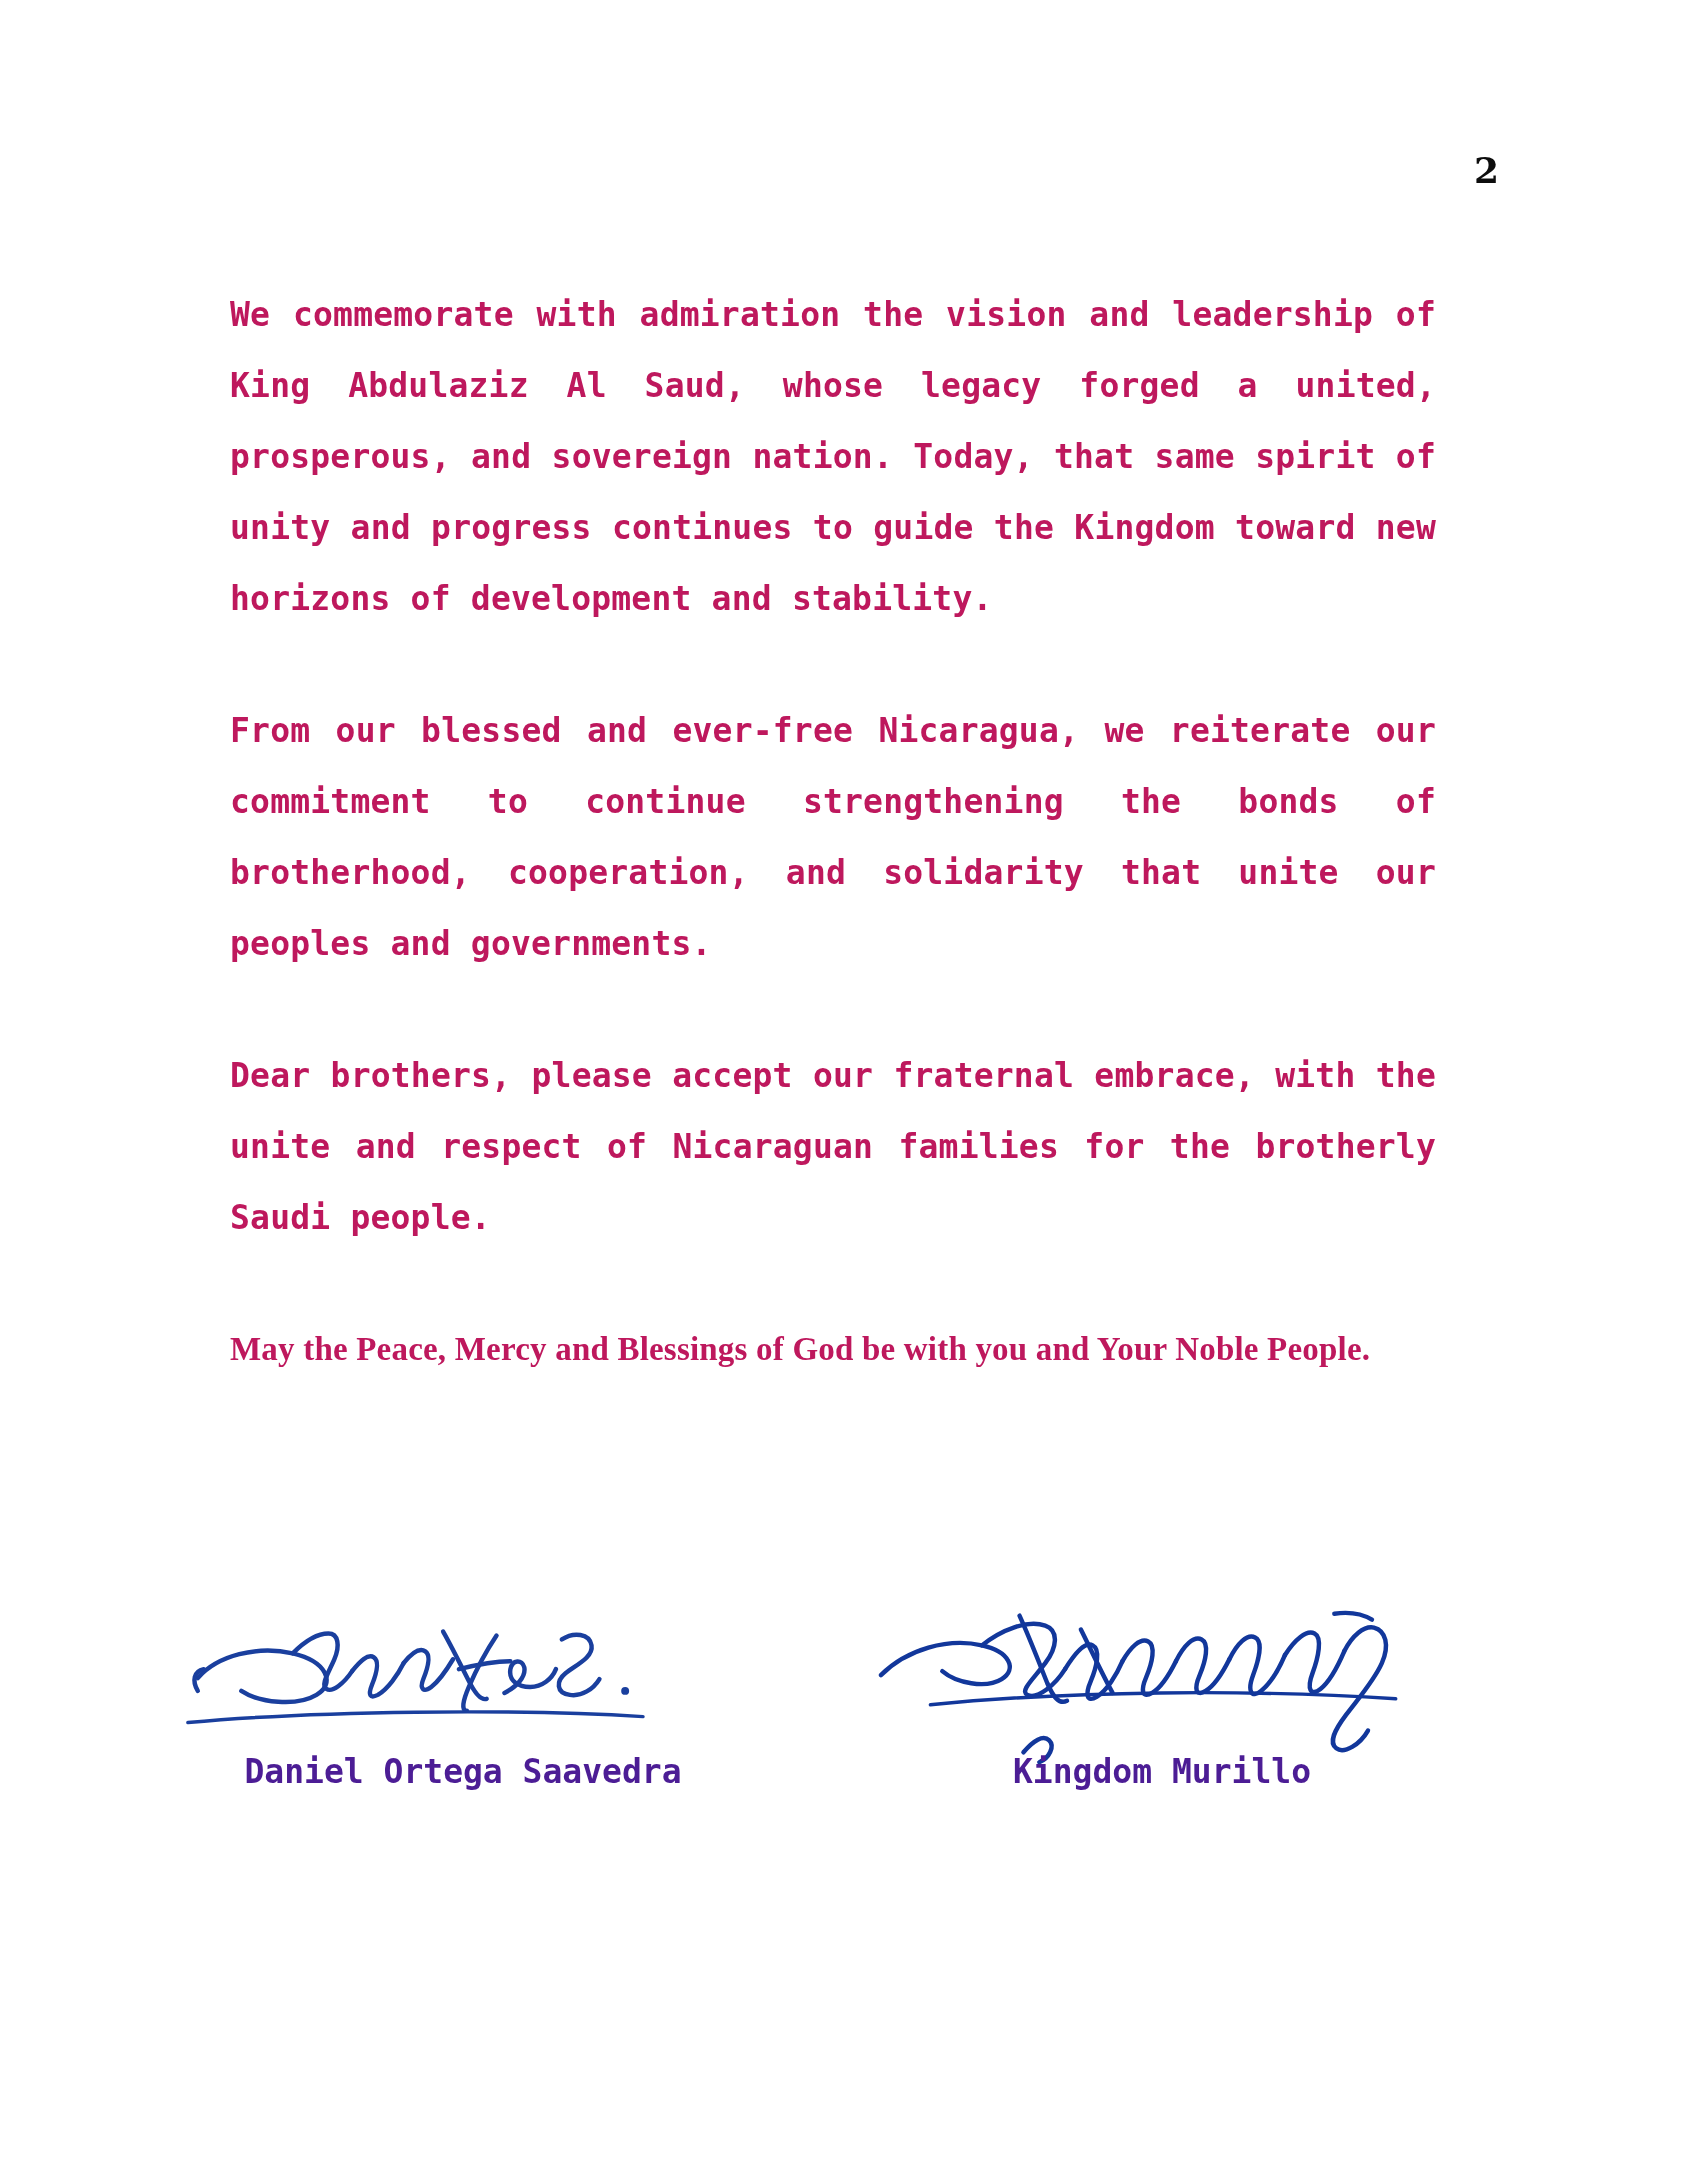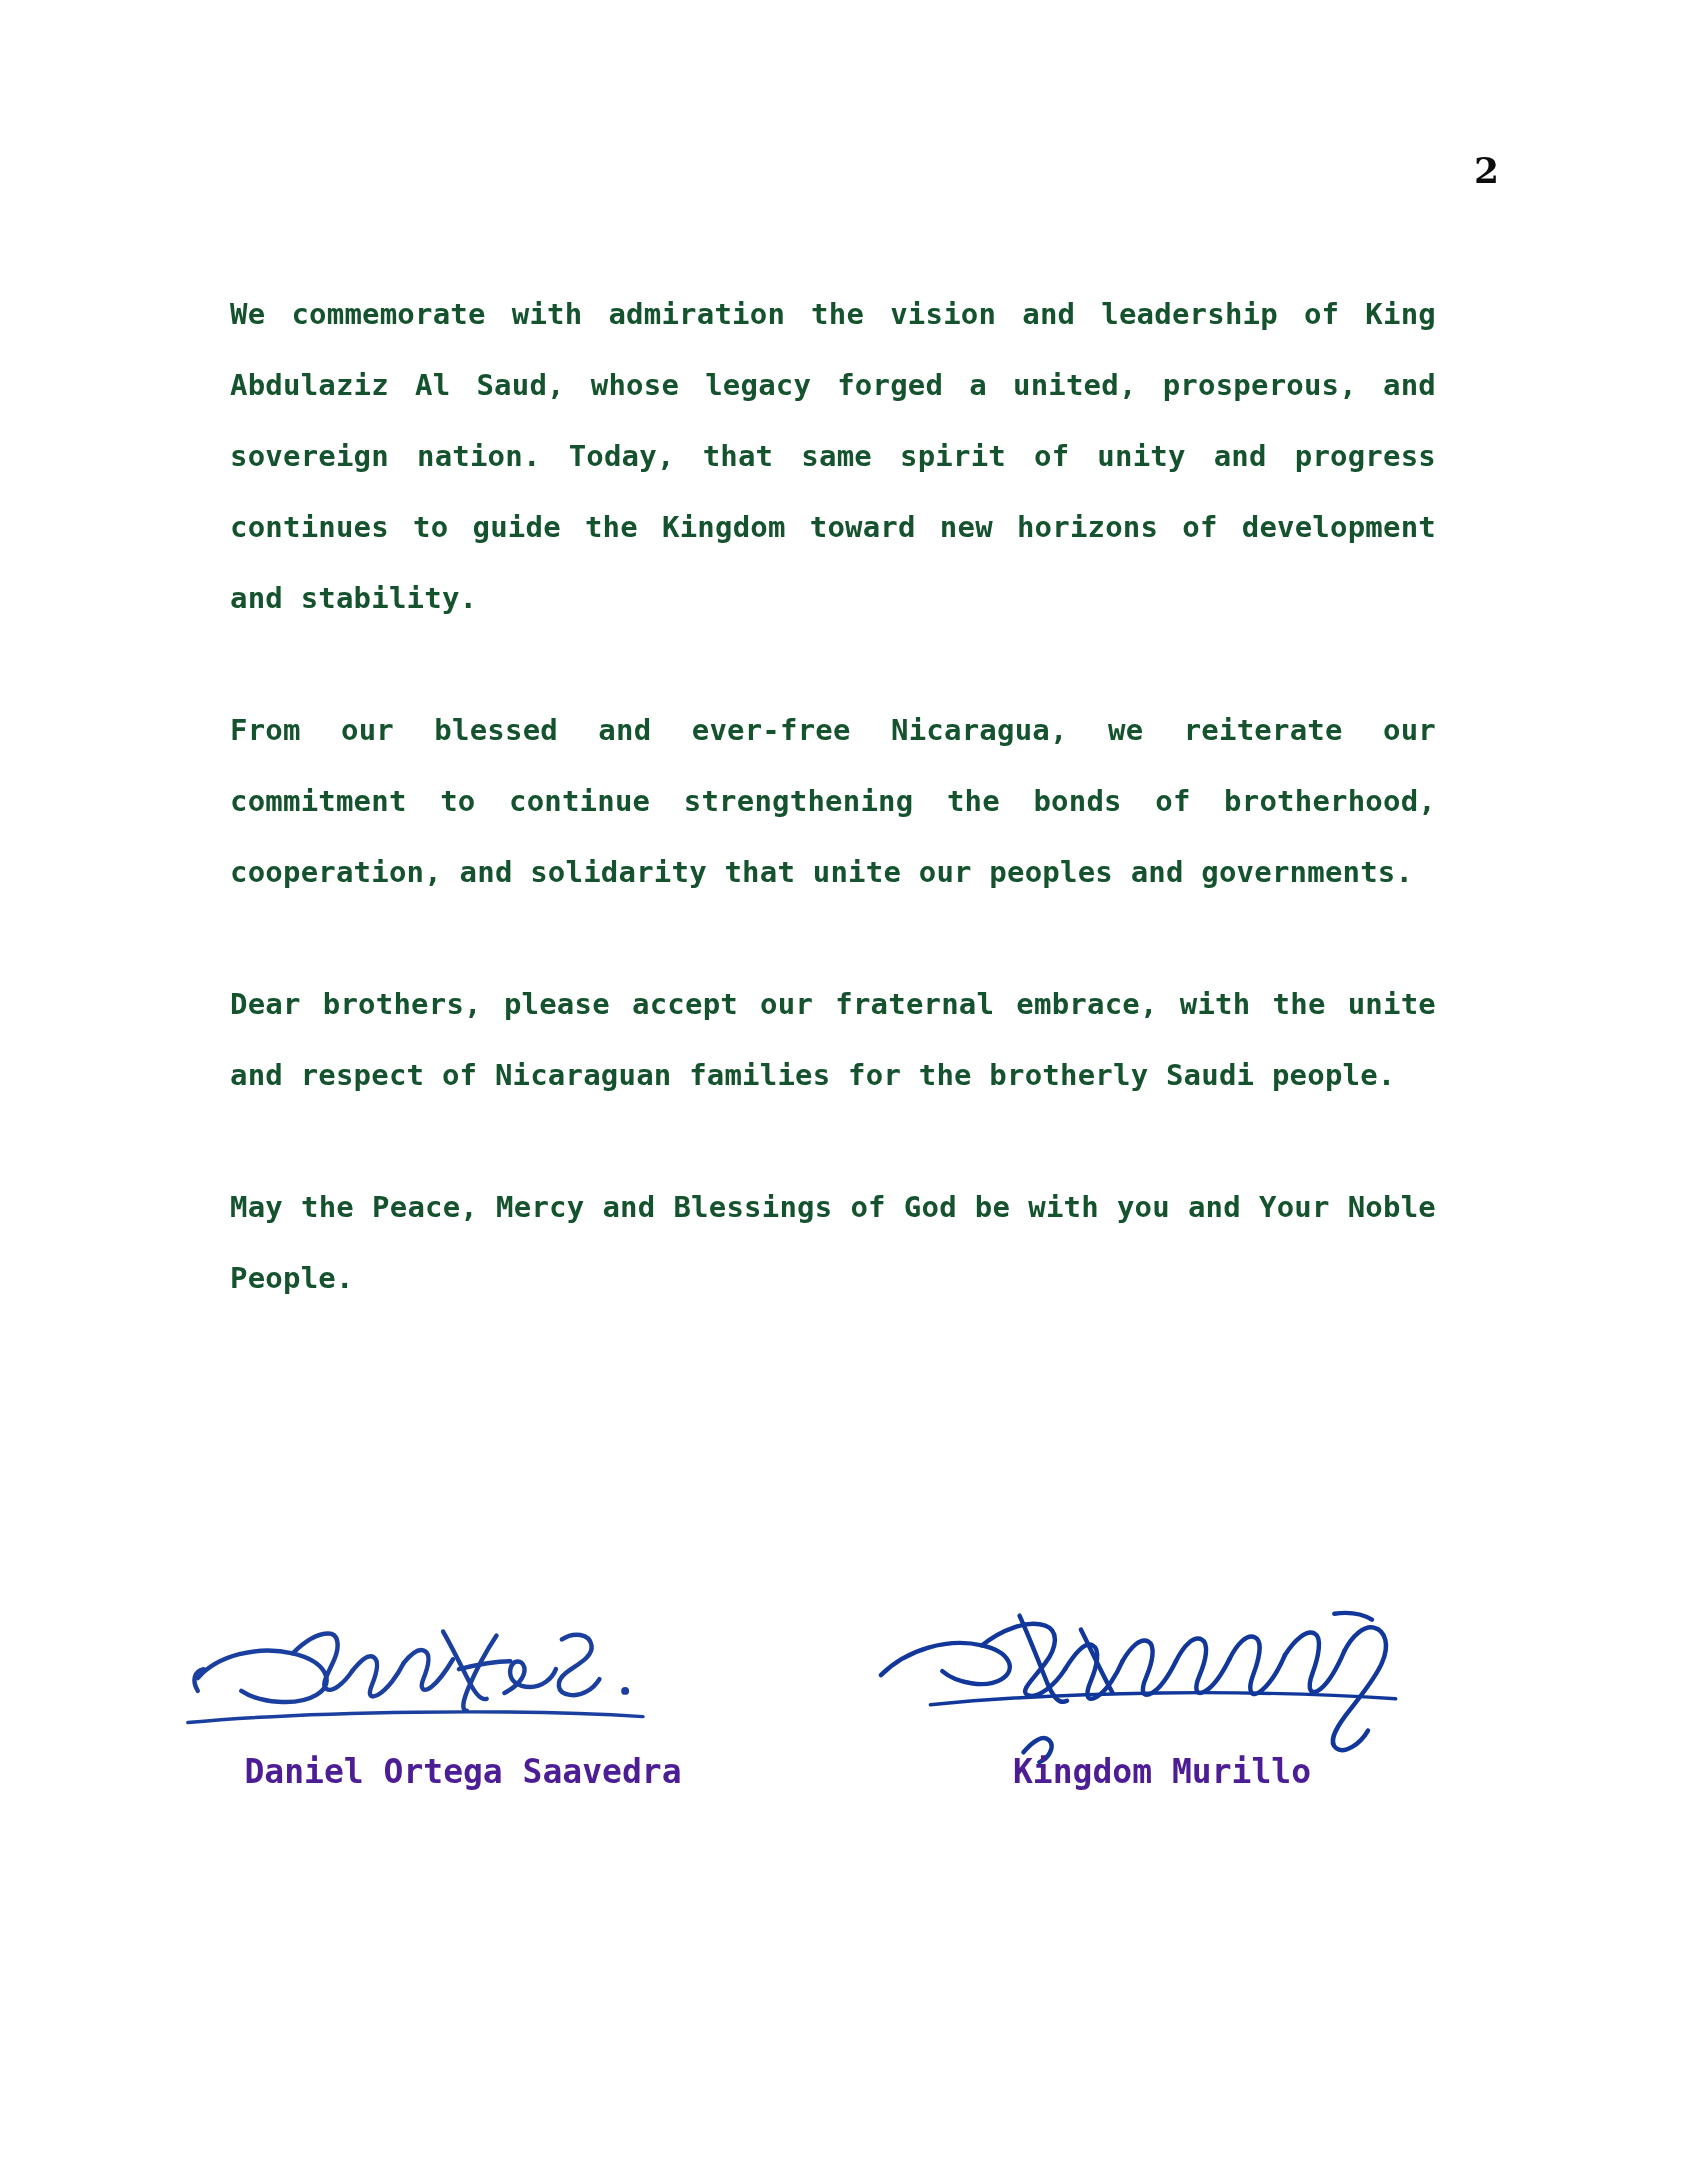--- a/index.html
+++ b/index.html
@@ -35,30 +35,31 @@
   }
   .body-wrap {
     position: absolute;
     left: 230px;
     top: 279px;
     width: 1206px;
   }
   .para {
     font-family: "DejaVu Sans Mono", monospace;
     font-weight: bold;
-    font-size: 29px;
+    font-size: 33px;
     line-height: 71px;
-    color: #14532d;
+    color: #be185d;
     text-align: justify;
     text-justify: inter-word;
     margin: 0 0 61px 0;
     letter-spacing: 0.2px;
   }
   .para:last-of-type {
     margin-bottom: 0;
+    font-family: Liberation Serif, serif;
   }
   .signatures {
     position: absolute;
     left: 178px;
     top: 1584px;
     width: 1327px;
     height: 297px;
   }
   .sig-block {
     position: absolute;

